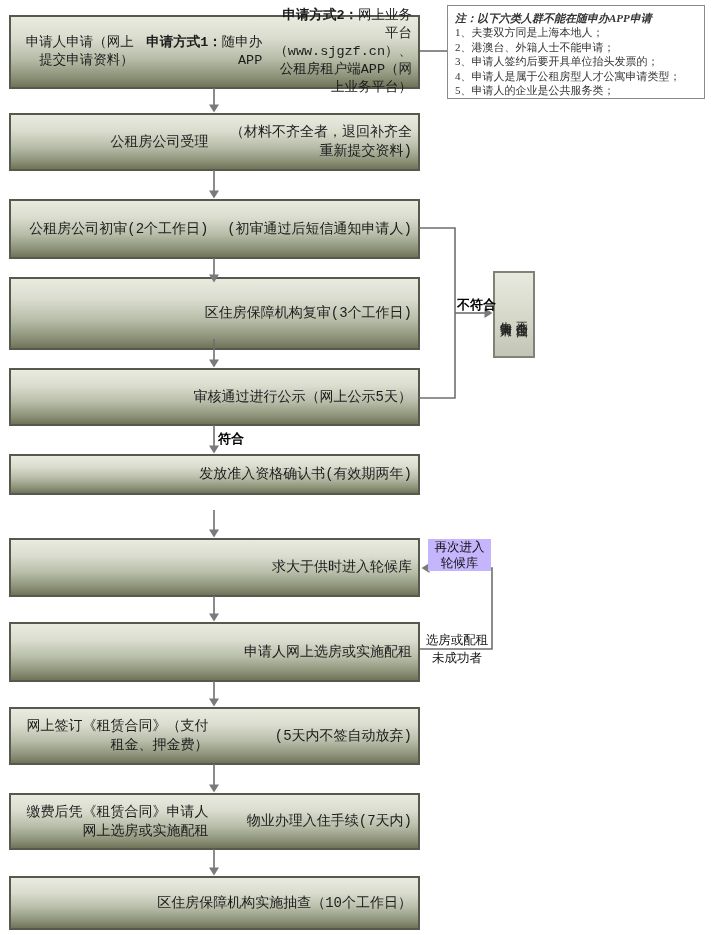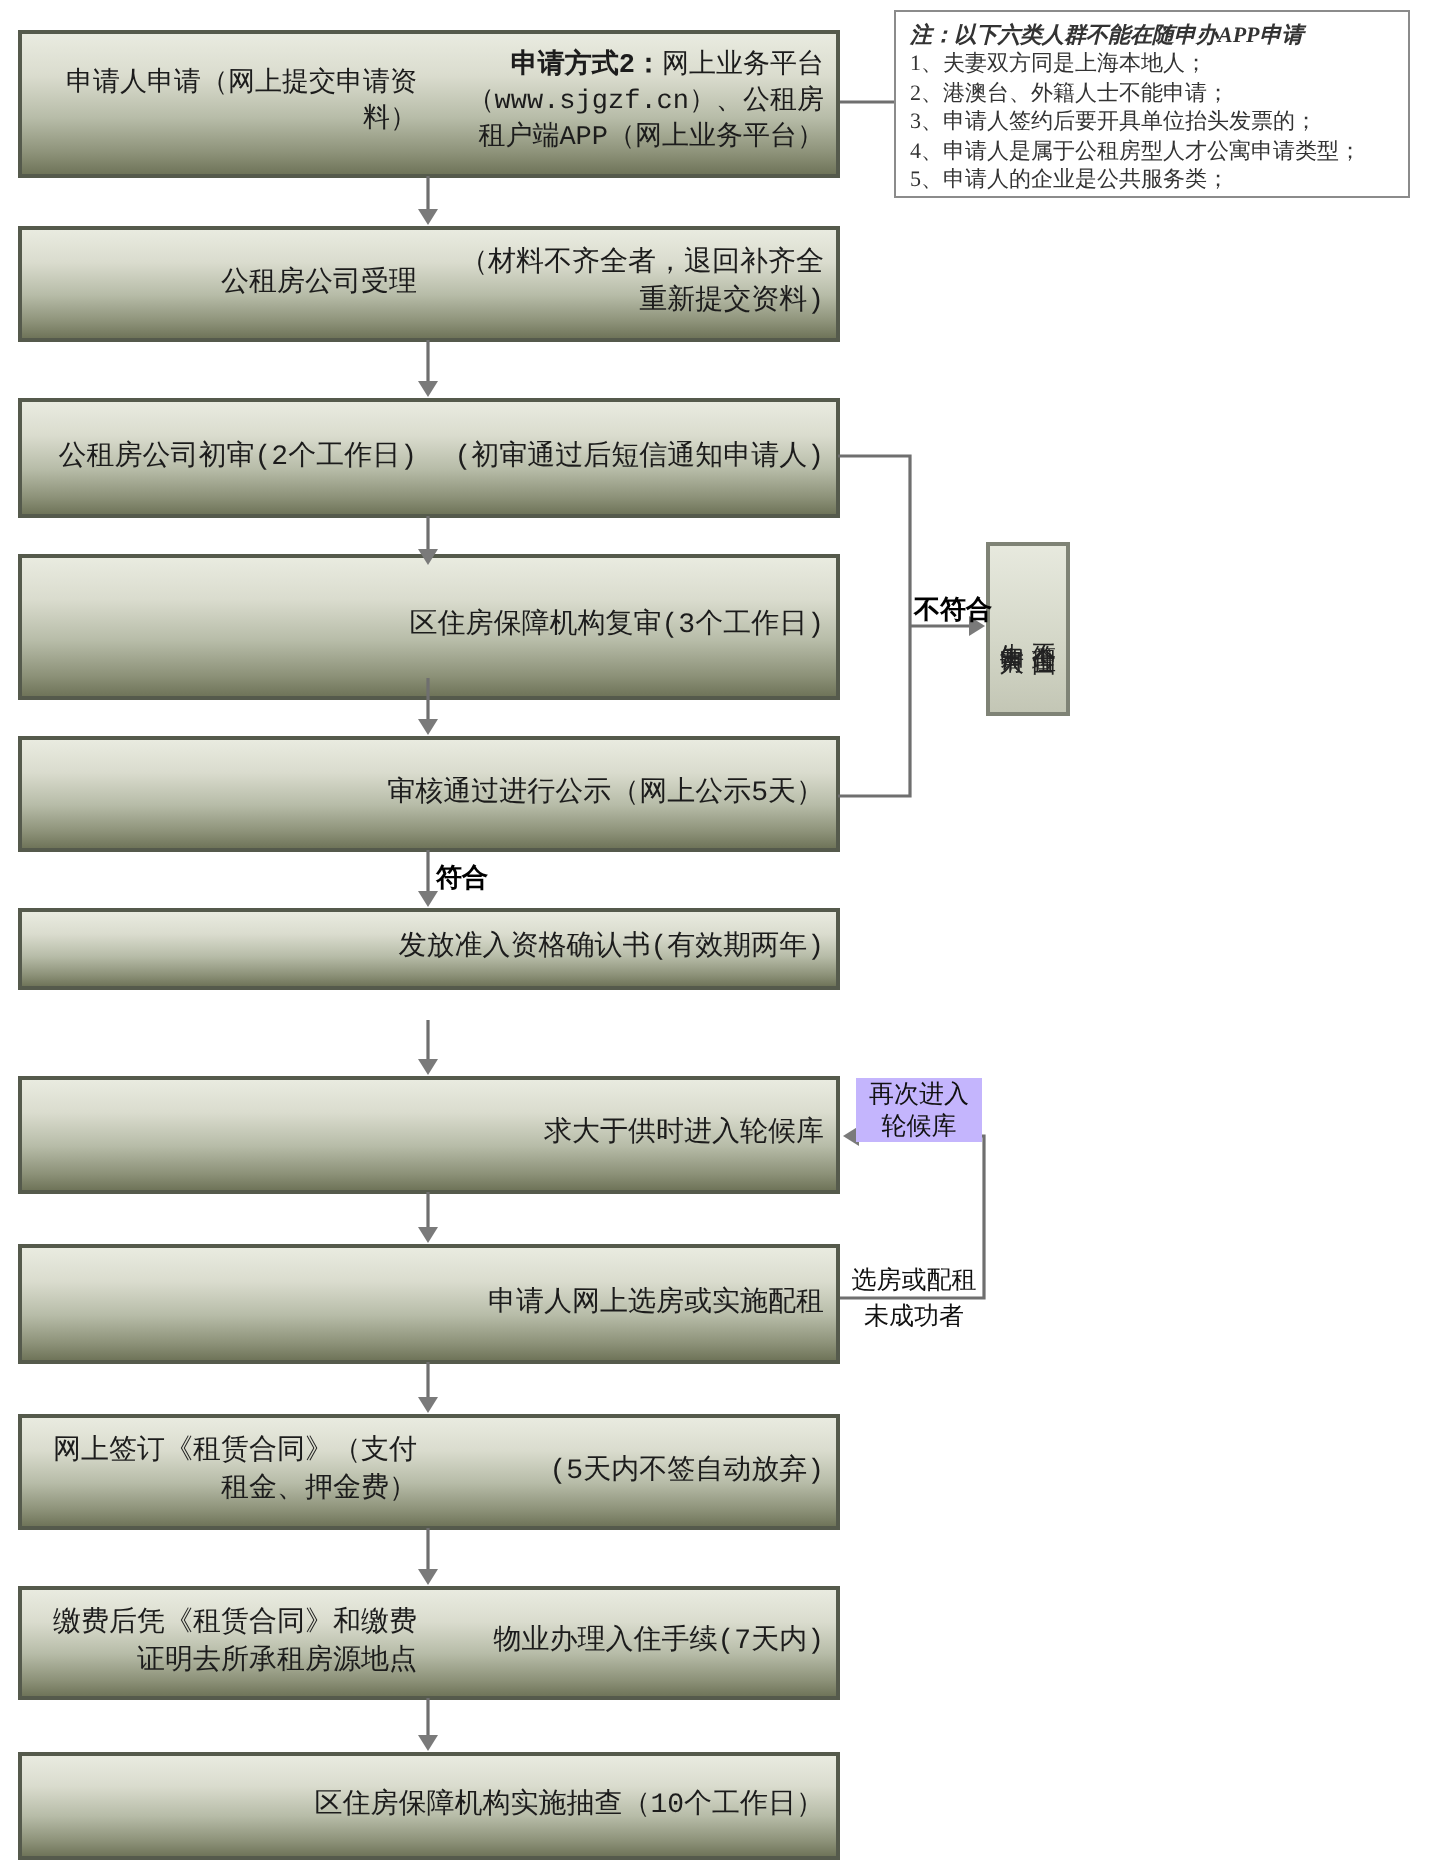--- a/index.html
+++ b/index.html
@@ -36,20 +36,21 @@
     font-size:12px;letter-spacing:1px;color:#222;line-height:14px;
   }
 </style>
 </head>
 <body>
 
 <div id="stage">
 
   <div class="flowbox" style="top:15px;height:74px;font-size:13.5px;line-height:18px;">
     <div class="ln"><span>申请人申请（网上提交申请资料）</span></div>
+    <div class="ln"><b>申请方式1：</b><span>随申办APP</span></div>
     <div class="ln"><b>申请方式2：</b><span>网上业务平台（www.sjgzf.cn）、公租房租户端APP（网上业务平台）</span></div>
   </div>
 
   <div class="note-box" style="left:447px;top:5px;width:258px;height:94px;">
     <div class="note-title">注：以下六类人群不能在随申办APP申请</div>
     <div class="note-item">1、夫妻双方同是上海本地人；</div>
     <div class="note-item">2、港澳台、外籍人士不能申请；</div>
     <div class="note-item">3、申请人签约后要开具单位抬头发票的；</div>
     <div class="note-item">4、申请人是属于公租房型人才公寓申请类型；</div>
     <div class="note-item">5、申请人的企业是公共服务类；</div>
@@ -84,21 +85,21 @@
   <div class="flowbox" style="top:622px;height:60px;">
     <div class="ln">申请人网上选房或实施配租</div>
   </div>
 
   <div class="flowbox" style="top:707px;height:58px;">
     <div class="ln">网上签订《租赁合同》（支付租金、押金费）</div>
     <div class="ln">(5天内不签自动放弃)</div>
   </div>
 
   <div class="flowbox" style="top:793px;height:57px;">
-    <div class="ln">缴费后凭《租赁合同》和缴费证明去所承租房源地点</div>
+    <div class="ln">缴费后凭《租赁合同》申请人网上选房或实施配租</div>
     <div class="ln">物业办理入住手续(7天内)</div>
   </div>
 
   <div class="flowbox" style="top:876px;height:54px;">
     <div class="ln">区住房保障机构实施抽查（10个工作日）</div>
   </div>
 
   <div class="notify-box" style="left:493px;top:271px;width:42px;height:87px;">
     <span class="vtext">告知申请人</span>
     <span class="vtext">不符合理由</span>

